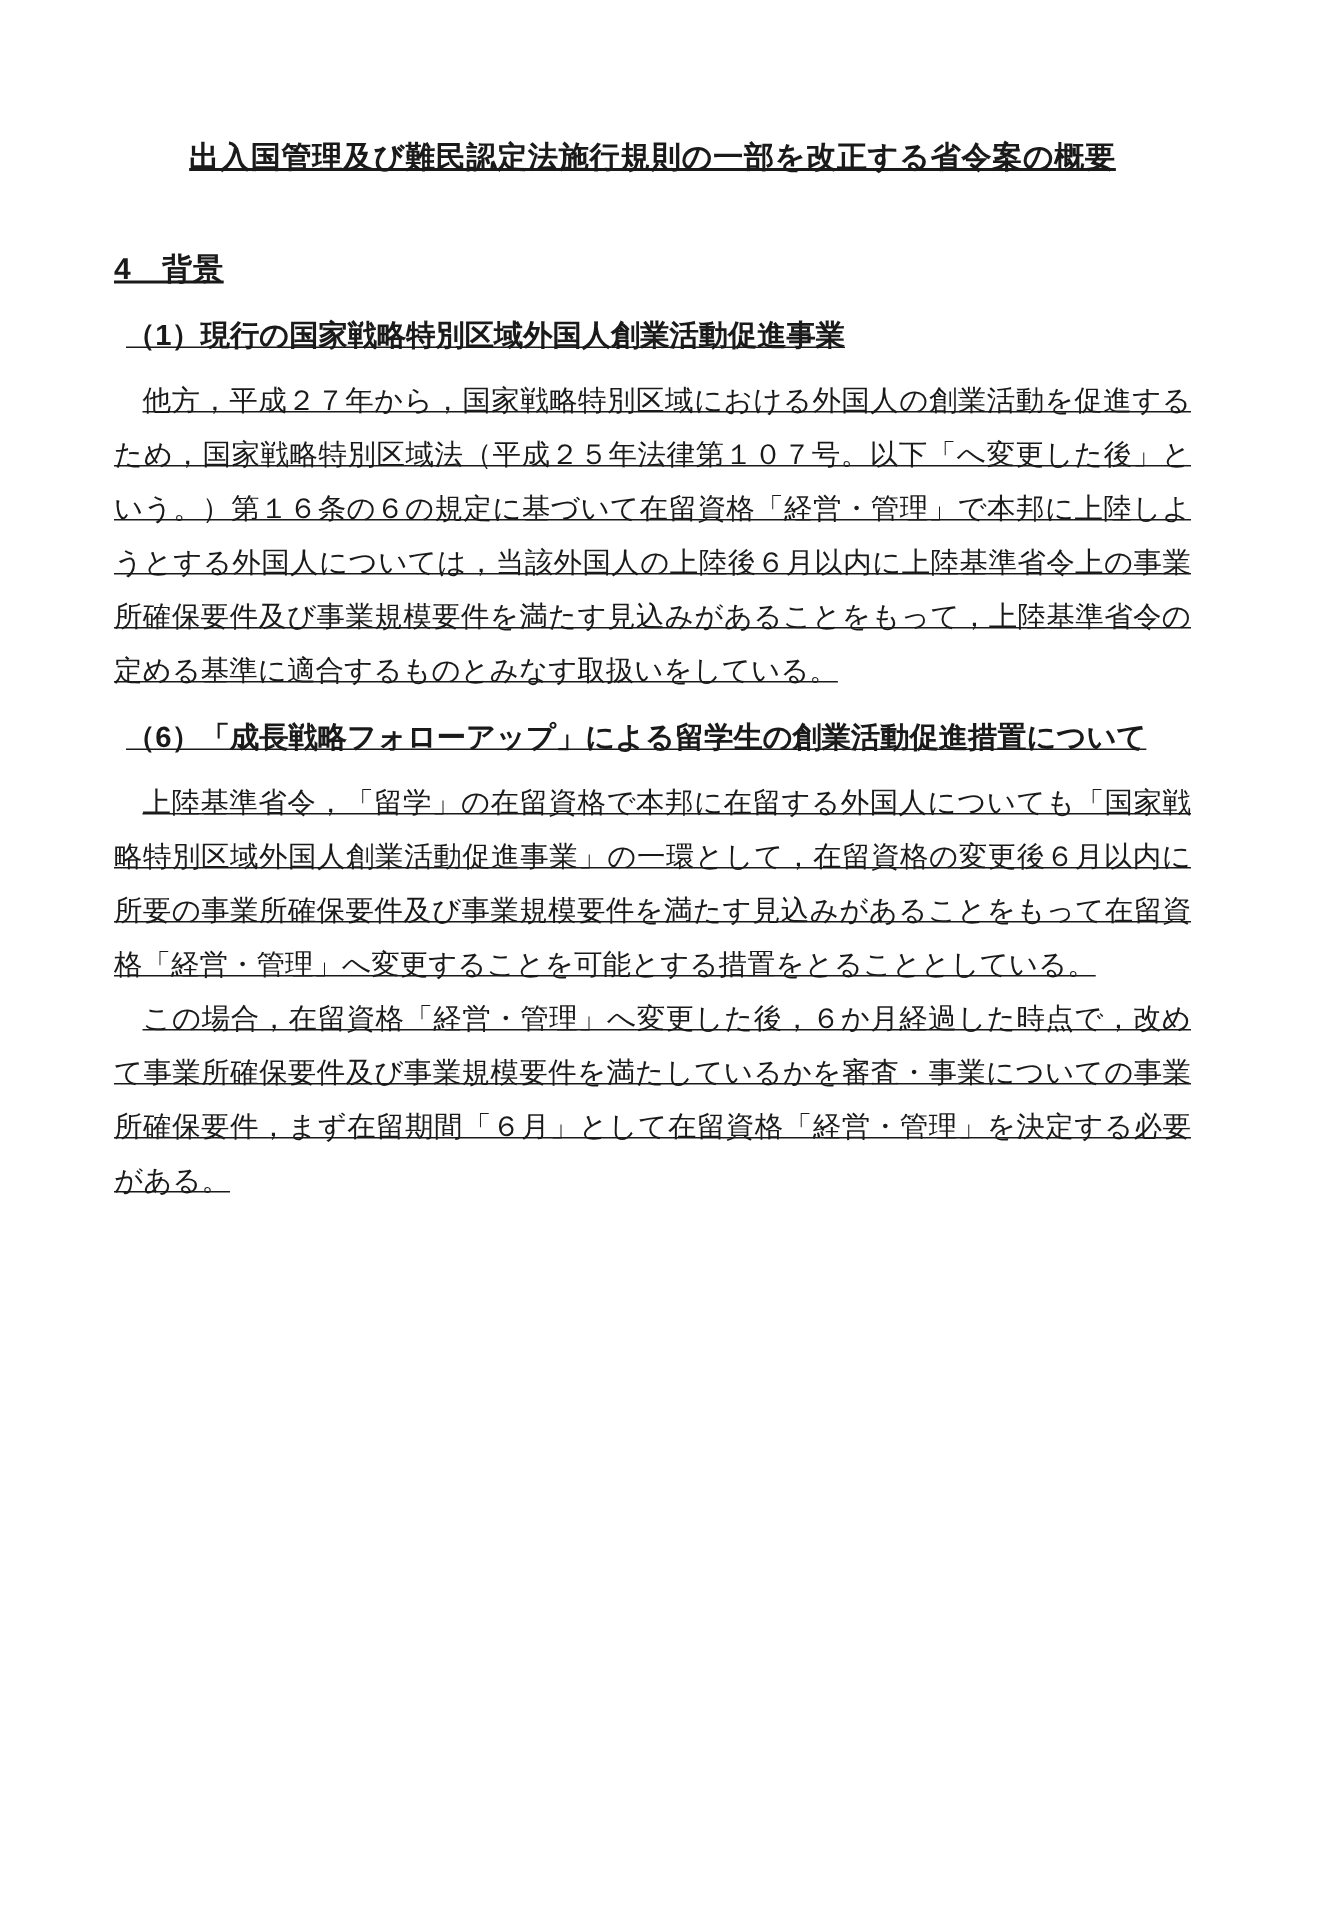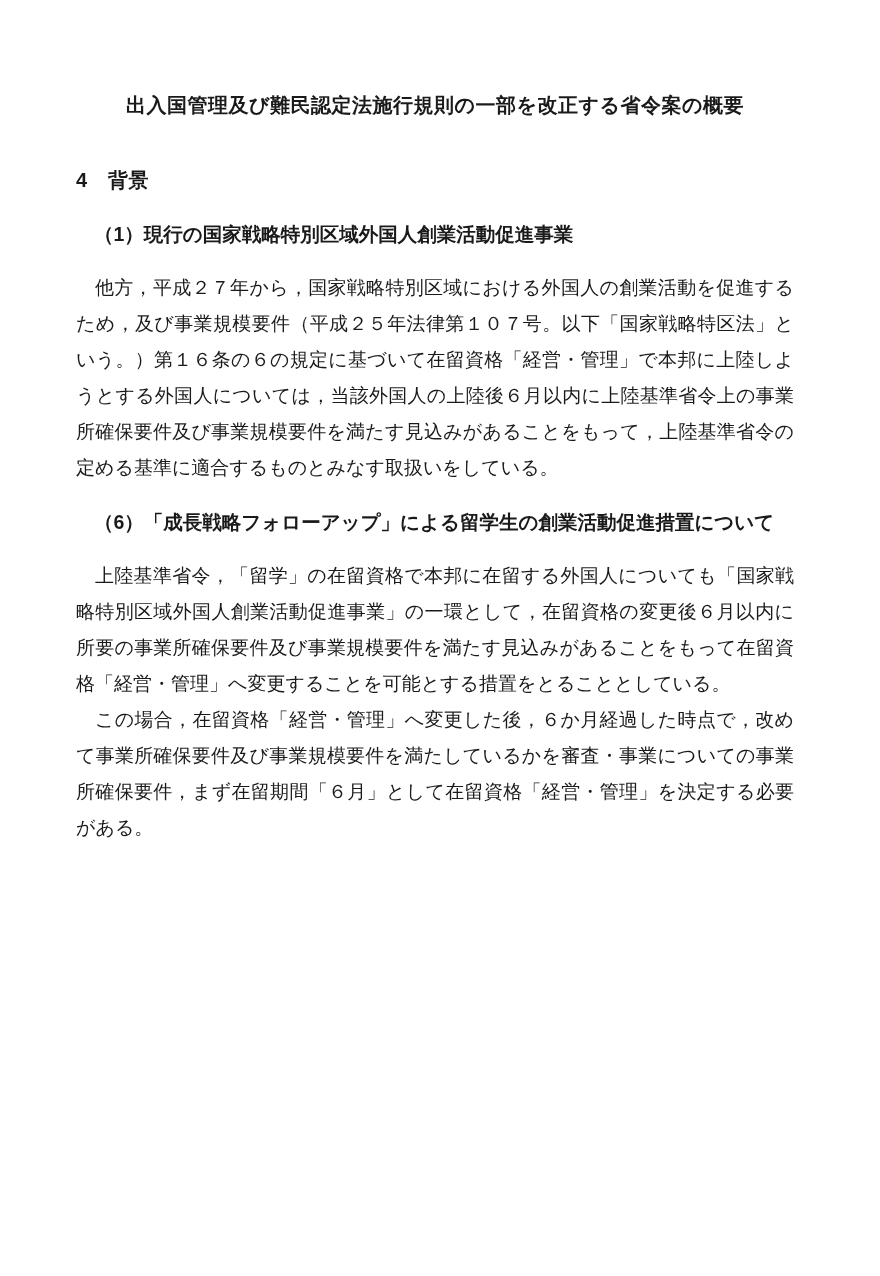--- a/index.html
+++ b/index.html
@@ -13,40 +13,41 @@
     color: #1a1a1a;
     overflow: hidden;
   }
   .page {
     box-sizing: border-box;
     width: 880px;
     height: 1120px;
     background: #ffffff;
     padding: 90px 86px 0 76px;
     overflow: hidden;
+    text-decoration: underline;
   }
   .doc-title {
     margin: 0 0 42px 0;
     font-family: "Liberation Sans", "DejaVu Sans", sans-serif;
     font-weight: bold;
     font-size: 20px;
     line-height: 30px;
     text-align: center;
     letter-spacing: 0.5px;
   }
   .sec-heading {
     margin: 0;
     font-family: "Liberation Sans", "DejaVu Sans", sans-serif;
     font-weight: bold;
     font-size: 20px;
     line-height: 36px;
     letter-spacing: 0.5px;
   }
   .sub-heading {
-    margin: 18px;
+    margin: 8px;
     font-family: "Liberation Sans", "DejaVu Sans", sans-serif;
     font-weight: bold;
     font-size: 19.5px;
     line-height: 36px;
   }
   .body-para {
     margin: 0;
     font-family: "Liberation Serif", "DejaVu Serif", serif;
     font-size: 19px;
     line-height: 36px;
@@ -61,21 +62,21 @@
 
 <div class="page">
 
   <h1 class="doc-title">出入国管理及び難民認定法施行規則の一部を改正する省令案の概要</h1>
 
   <h2 class="sec-heading">4　背景</h2>
 
   <h3 class="sub-heading">（1）現行の国家戦略特別区域外国人創業活動促進事業</h3>
 
 
-  <p class="body-para">他方，平成２７年から，国家戦略特別区域における外国人の創業活動を促進するため，及び事業規模要件（平成２５年法律第１０７号。以下「国家戦略特区法」という。）第１６条の６の規定に基づいて在留資格「経営・管理」で本邦に上陸しようとする外国人については，当該外国人の上陸後６月以内に上陸基準省令上の事業所確保要件及び事業規模要件を満たす見込みがあることをもって，上陸基準省令の定める基準に適合するものとみなす取扱いをしている。</p>
+  <p class="body-para">他方，平成２７年から，国家戦略特別区域における外国人の創業活動を促進するため，国家戦略特別区域法（平成２５年法律第１０７号。以下「へ変更した後」という。）第１６条の６の規定に基づいて在留資格「経営・管理」で本邦に上陸しようとする外国人については，当該外国人の上陸後６月以内に上陸基準省令上の事業所確保要件及び事業規模要件を満たす見込みがあることをもって，上陸基準省令の定める基準に適合するものとみなす取扱いをしている。</p>
 
   <h3 class="sub-heading">（6）「成長戦略フォローアップ」による留学生の創業活動促進措置について</h3>
 
 
   <p class="body-para">上陸基準省令，「留学」の在留資格で本邦に在留する外国人についても「国家戦略特別区域外国人創業活動促進事業」の一環として，在留資格の変更後６月以内に所要の事業所確保要件及び事業規模要件を満たす見込みがあることをもって在留資格「経営・管理」へ変更することを可能とする措置をとることとしている。</p>
 
   <p class="body-para">この場合，在留資格「経営・管理」へ変更した後，６か月経過した時点で，改めて事業所確保要件及び事業規模要件を満たしているかを審査・事業についての事業所確保要件，まず在留期間「６月」として在留資格「経営・管理」を決定する必要がある。</p>
 
 </div>
 

